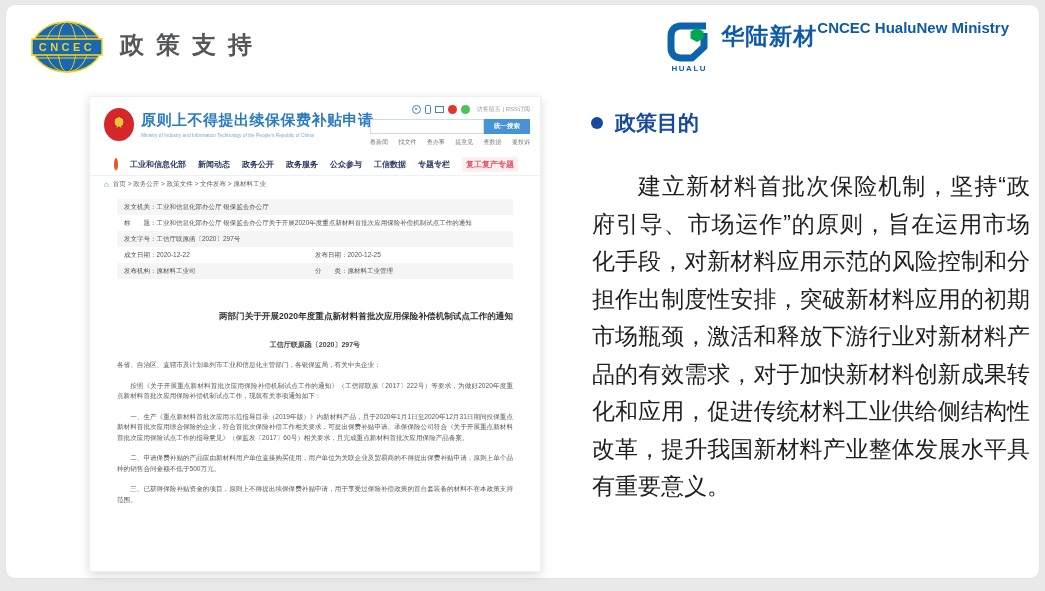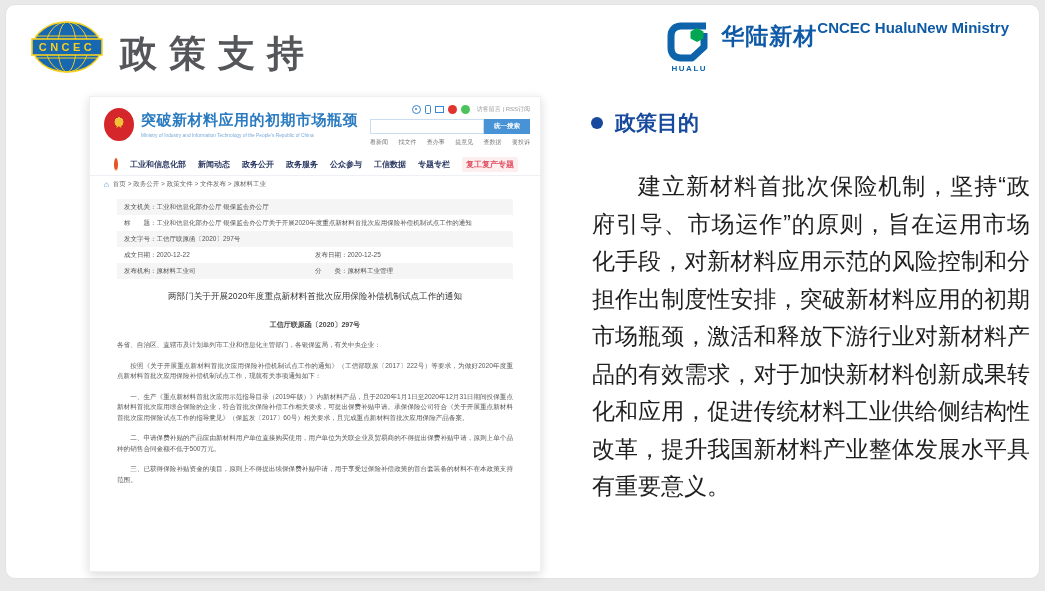--- a/index.html
+++ b/index.html
@@ -4,21 +4,21 @@
 <style>
   * { margin:0; padding:0; box-sizing:border-box; }
   html,body { width:1045px; height:591px; }
   body { background:#e9e9ea; font-family:"Liberation Sans", sans-serif; position:relative; overflow:hidden; }
 
   .slide { position:absolute; left:5px; top:4px; width:1035px; height:575px;
            background:#fff; border:1px solid #e3e3e4; border-radius:10px; }
 
   
   .cncec-logo { position:absolute; left:24px; top:14px; width:74px; height:56px; }
-  .slide-title { position:absolute; left:114px; top:24px; font-size:37px; font-weight:bold;
+  .slide-title { position:absolute; left:114px; top:24px; font-size:24px; font-weight:bold;
                  color:#55565a; letter-spacing:12px; font-family:"DejaVu Serif", serif; }
 
   .hualu { position:absolute; right:30px; top:16px; display:flex; gap:7px; align-items:flex-start; }
   .hualu-mark-col { display:flex; flex-direction:column; align-items:center; width:50px; }
   .hualu-mark-label { font-size:8px; font-weight:bold; color:#0e64ab; letter-spacing:1.5px; margin-top:1px; }
   .hualu-text-col { display:flex; }
   .hualu-cn { font-size:23px; font-weight:bold; color:#0e5aa6; letter-spacing:1px; font-family:"DejaVu Serif", serif; }
   .hualu-en { font-size:15px; font-weight:bold; color:#0e5aa6; line-height:13px; }
 
   
@@ -59,21 +59,21 @@
   .home-icon::before { content:"⌂"; color:#3a87cf; font-size:8px; }
 
   .doc-area { padding:6px 27px 0; }
   .meta-table { font-size:6.5px; color:#555; }
   .meta-row { display:flex; padding:3.5px 7px; }
   .meta-row.alt { background:#f5f5f6; }
   .meta-col { width:50%; display:flex; }
   .meta-label { white-space:nowrap; }
   .meta-value { }
 
-  .doc-title { text-align:center; font-size:8.6px; font-weight:normal; color:#333; margin-top:12px; }
+  .doc-title { text-align:right; font-size:8.6px; font-weight:bold; color:#333; margin-top:32px; }
   .doc-number { text-align:center; font-size:7px; font-weight:bold; color:#444; margin-top:17px; }
   .doc-p { font-size:6.6px; color:#595959; line-height:10.5px; margin-top:10px; text-align:justify; }
   .doc-p.indent { text-indent:2em; }
 
   
   .policy-heading { position:absolute; left:585px; top:104px; display:flex; align-items:center; gap:12px; }
   .bullet-dot { width:12px; height:12px; border-radius:50%; background:#17499d; }
   .policy-heading-text { font-size:21px; font-weight:bold; color:#17499d; }
   .policy-body { position:absolute; left:586px; top:163px; width:438px; font-size:23px; line-height:37.5px;
                  color:#1f1f1f; text-align:justify; text-indent:2em; }
@@ -110,21 +110,21 @@
       <div class="hualu-en">CNCEC Hualu</div>
       <div class="hualu-en">New Ministry</div>
     </div>
   </div>
 
   <div class="card">
 
     <div class="card-header">
       <div class="emblem"></div>
       <div class="ministry">
-        <div class="ministry-cn">突破新材料应用的初期市场瓶颈</div>
+        <div class="ministry-cn">原则上不得提出续保保费补贴申请</div>
         <div class="ministry-en">Ministry of Industry and Information Technology of the People's Republic of China</div>
       </div>
       <div class="hdr-right">
         <div class="icons-row">
           <span class="ic ic-access"></span>
           <span class="ic ic-phone"></span>
           <span class="ic ic-mail"></span>
           <span class="ic ic-weibo"></span>
           <span class="ic ic-wechat"></span>
           <span class="visitor">访客留言 | RSS订阅</span>

